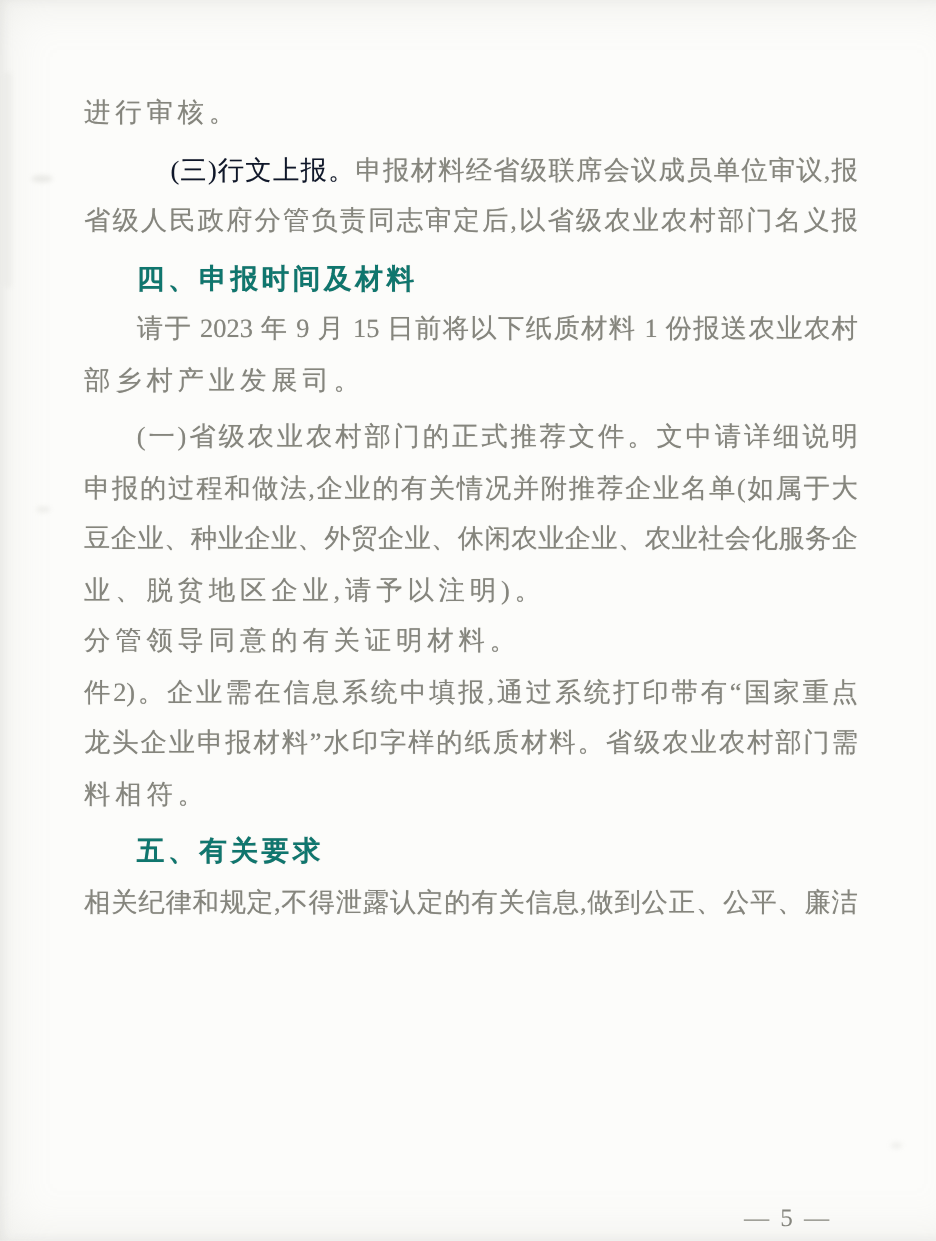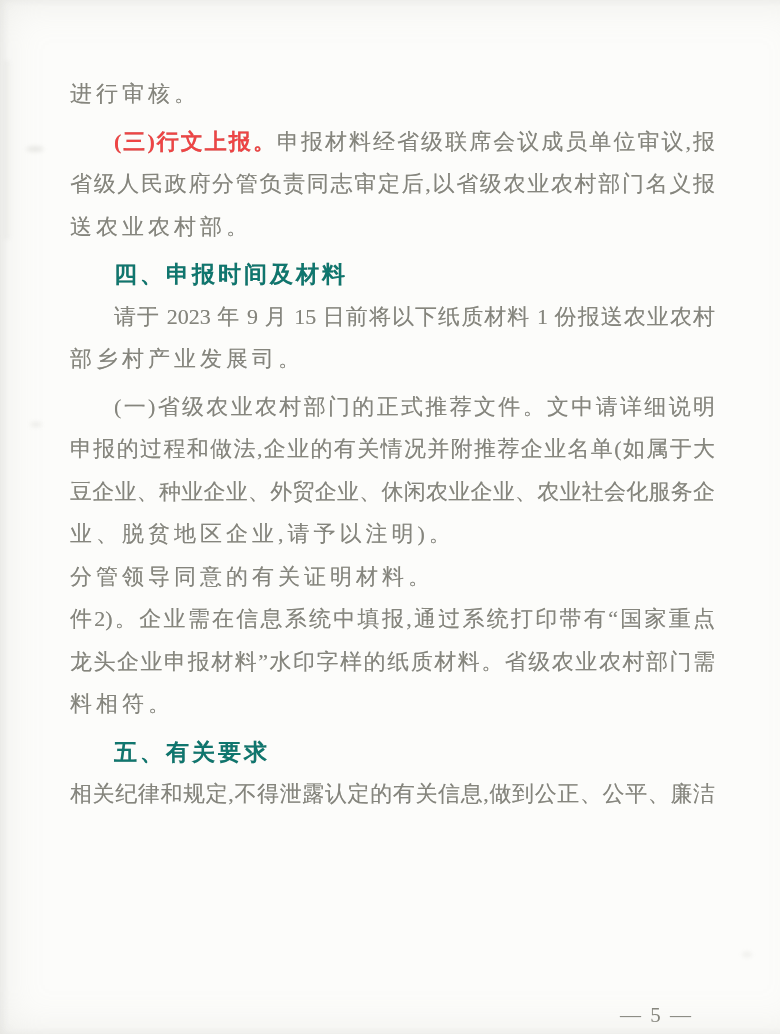--- a/index.html
+++ b/index.html
@@ -42,22 +42,23 @@
     font-family: "Liberation Sans", sans-serif;
     font-weight: 700;
     font-size: 23px;
     color: #0f766e;
     letter-spacing: 3px;
     text-indent: 44px;
     text-align: left;
     text-align-last: left;
   }
   .bold-lead {
-    font-weight: 700;
-    color: #ef4444;
+    font-weight: 400;
+    color: #0f172a;
+    margin-left: 28px;
   }
   .page-number {
     position: absolute;
     right: 119px;
     bottom: 7px;
     height: 24px;
     line-height: 24px;
     font-size: 21px;
     color: #86867e;
     letter-spacing: 2px;
@@ -82,21 +83,20 @@
   <div class="artifact a2"></div>
   <div class="artifact a3"></div>
   <div class="artifact a4"></div>
 
   <div class="content">
 
     <div class="line">进行审核。</div>
 
     <div class="line indent para-gap just"><span class="bold-lead">(三)行文上报。</span><span>申报材料经省级联席会议成员单位审议,报</span></div>
     <div class="line just">省级人民政府分管负责同志审定后,以省级农业农村部门名义报</div>
-    <div class="line">送农业农村部。</div>
 
     <div class="line heading para-gap">四、申报时间及材料</div>
 
     <div class="line indent just">请于 2023 年 9 月 15 日前将以下纸质材料 1 份报送农业农村</div>
     <div class="line">部乡村产业发展司。</div>
 
     <div class="line indent para-gap just">(一)省级农业农村部门的正式推荐文件。文中请详细说明</div>
     <div class="line just">申报的过程和做法,企业的有关情况并附推荐企业名单(如属于大</div>
     <div class="line just">豆企业、种业企业、外贸企业、休闲农业企业、农业社会化服务企</div>
     <div class="line">业、脱贫地区企业,请予以注明)。</div>

